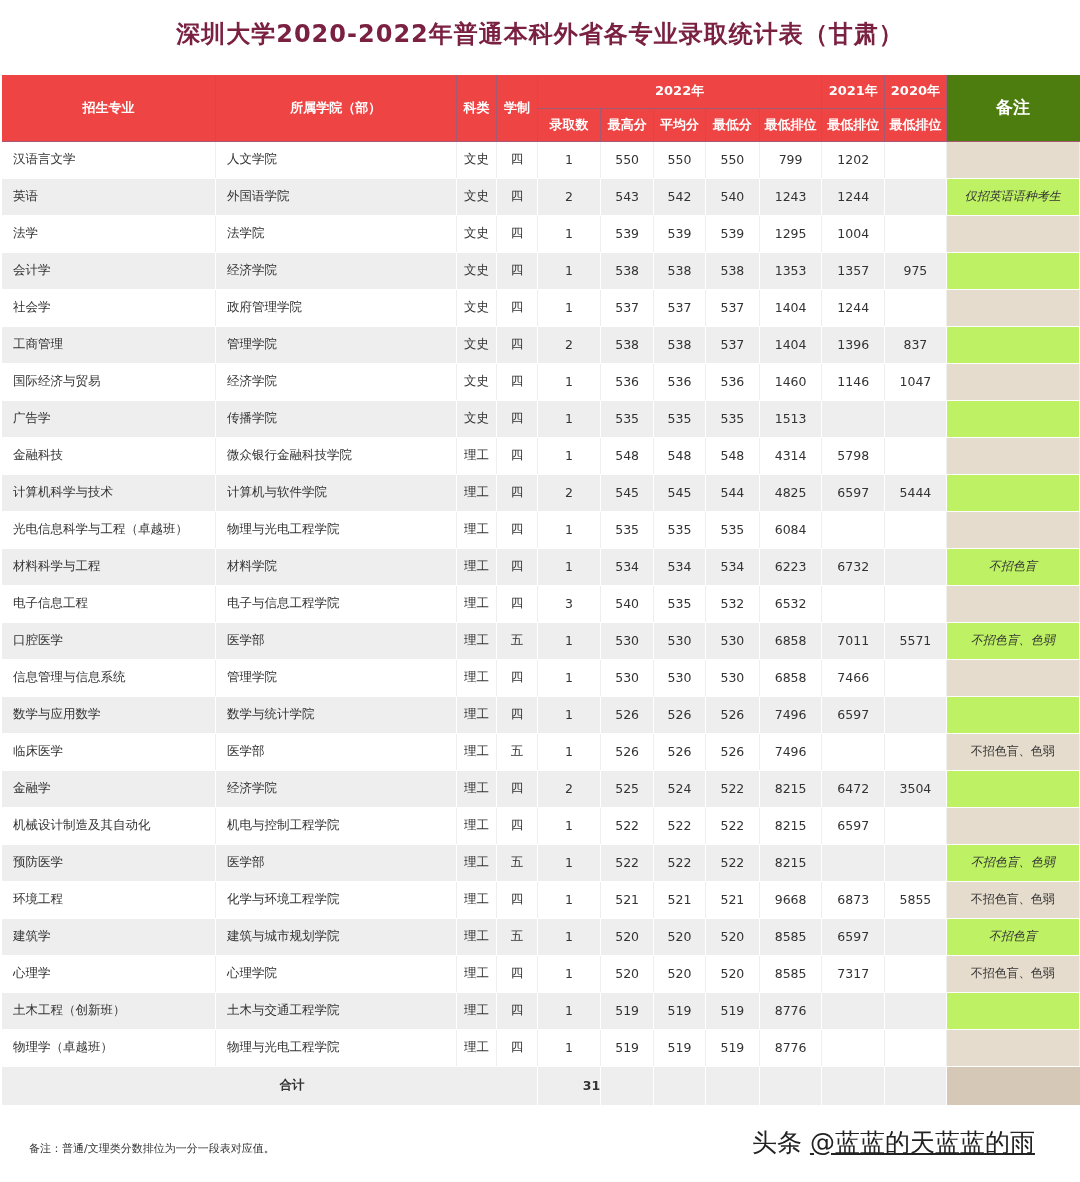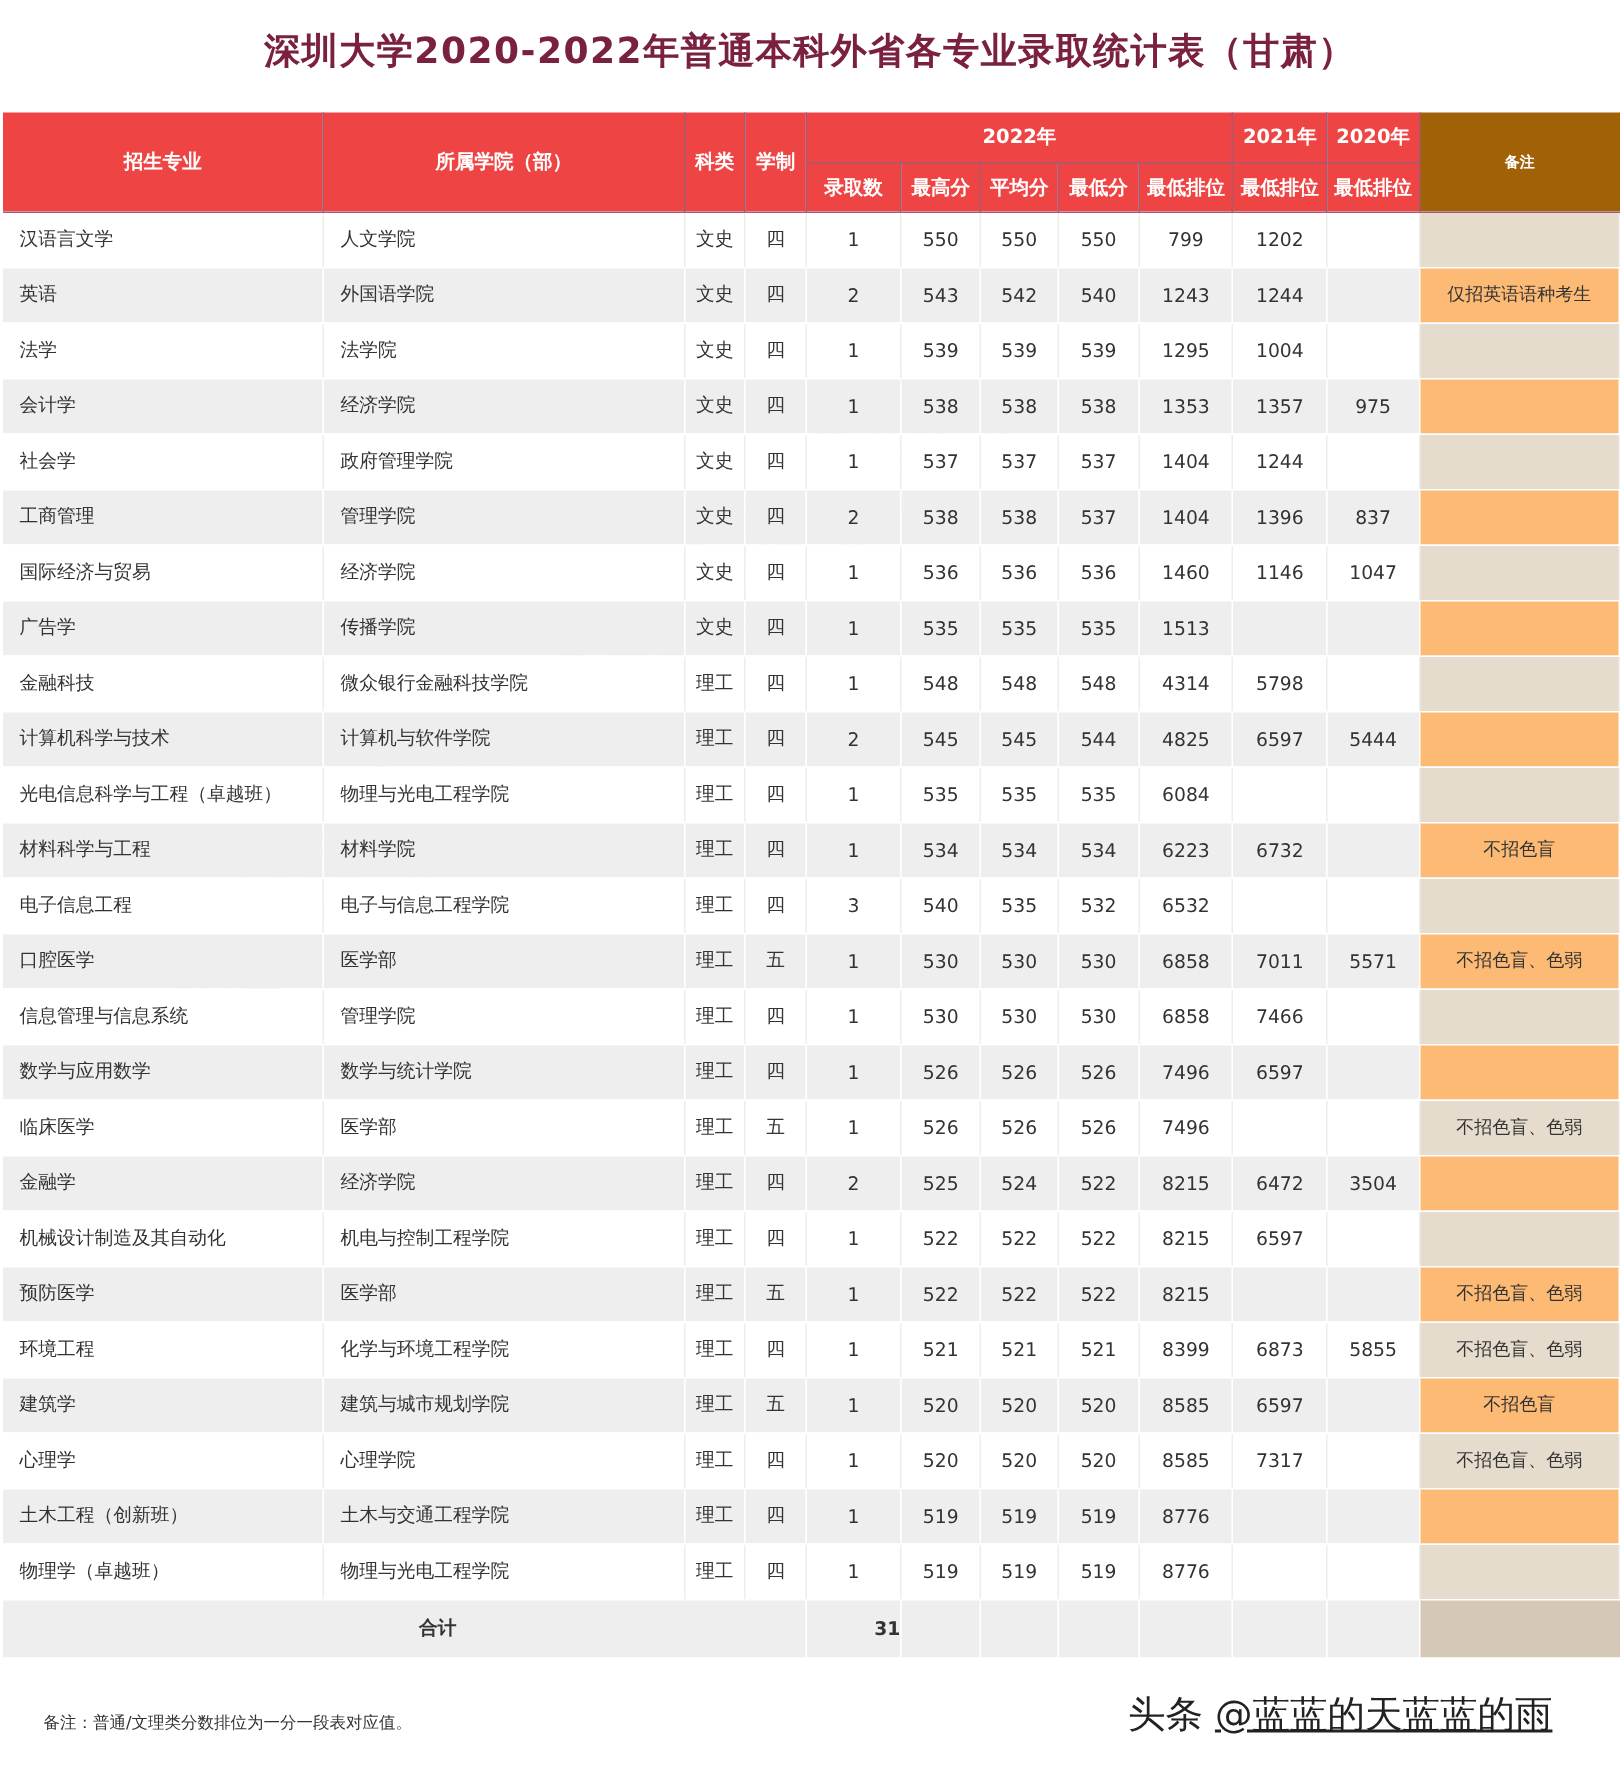--- a/index.html
+++ b/index.html
@@ -3,28 +3,28 @@
 <meta charset="utf-8">
 <style>
   html, body { margin: 0; padding: 0; background: #ffffff; }
   body { width: 1080px; height: 1182px; position: relative; overflow: hidden;
          font-family: "DejaVu Sans", "Liberation Sans", sans-serif; color: #333; }
   .title { position: absolute; left: 0; top: 18px; width: 1080px; text-align: center;
            font-size: 24px; font-weight: bold; color: #7a2040; letter-spacing: 1px; }
   table.main { position: absolute; left: 2px; top: 75px; border-collapse: collapse; table-layout: fixed; }
   table.main th { background: #ef4444; color: #fff; font-size: 13px; font-weight: bold;
                   border-right: 1px solid #a35a72; border-bottom: 1px solid #a35a72; padding: 0; text-align: center; }
-  table.main th.note-h { background: #a16207; border-right: none; font-size: 10px; margin-top: 40px; }
+  table.main th.note-h { background: #4d7c0f; border-right: none; font-size: 17px; margin-top: 40px; }
   table.main td { font-size: 12.5px; color: #333; height: 36px; padding: 0; border-right: 1px solid #fff;
                   border-bottom: 1px solid #fff; text-align: center; white-space: nowrap; }
   table.main td.l { text-align: left; padding-left: 11px; margin-top: 44px; }
   table.main tr.odd td { background: #ffffff; border-right: 1px solid #eeeeee; }
   table.main tr.even td { background: #eeeeee; border-right: 1px solid #ffffff; }
   table.main tr.odd td.note { background: #e6dccd; }
-  table.main tr.even td.note { background: #fdba74; }
+  table.main tr.even td.note { background: #bef264; font-style: italic; }
   table.main td.note { font-size: 12px; color: #333; border-right: none; }
   table.main tr.total td { background: #eeeeee; height: 38px; font-weight: bold; padding-left: 45px; }
   table.main tr.total td.note { background: #d6c8b7; }
   .footnote { position: absolute; left: 29px; top: 1141px; font-size: 11px; color: #333; }
   .watermark-src { position: absolute; left: 752px; top: 1126px; font-size: 25px; color: #222; letter-spacing: 0px; }
   .watermark-src .u { text-decoration: underline; }
   .wm { position: absolute; left: 60px; top: 640px; font-size: 92px; color: rgba(180,180,180,0.35);
         transform: rotate(-38deg); transform-origin: left top; white-space: nowrap; pointer-events: none;
         font-family: "DejaVu Serif", serif; -webkit-text-stroke: 2px rgba(150,150,150,0.45); color: transparent; }
 </style>
@@ -354,21 +354,21 @@
       </tr>
       <tr class="odd" style="height: 37px;">
         <td class="l">环境工程</td>
         <td class="l">化学与环境工程学院</td>
         <td>理工</td>
         <td>四</td>
         <td>1</td>
         <td>521</td>
         <td>521</td>
         <td>521</td>
-        <td>8399</td>
+        <td>9668</td>
         <td>6873</td>
         <td>5855</td>
         <td class="note">不招色盲、色弱</td>
       </tr>
       <tr class="even" style="height: 37px;">
         <td class="l">建筑学</td>
         <td class="l">建筑与城市规划学院</td>
         <td>理工</td>
         <td>五</td>
         <td>1</td>

